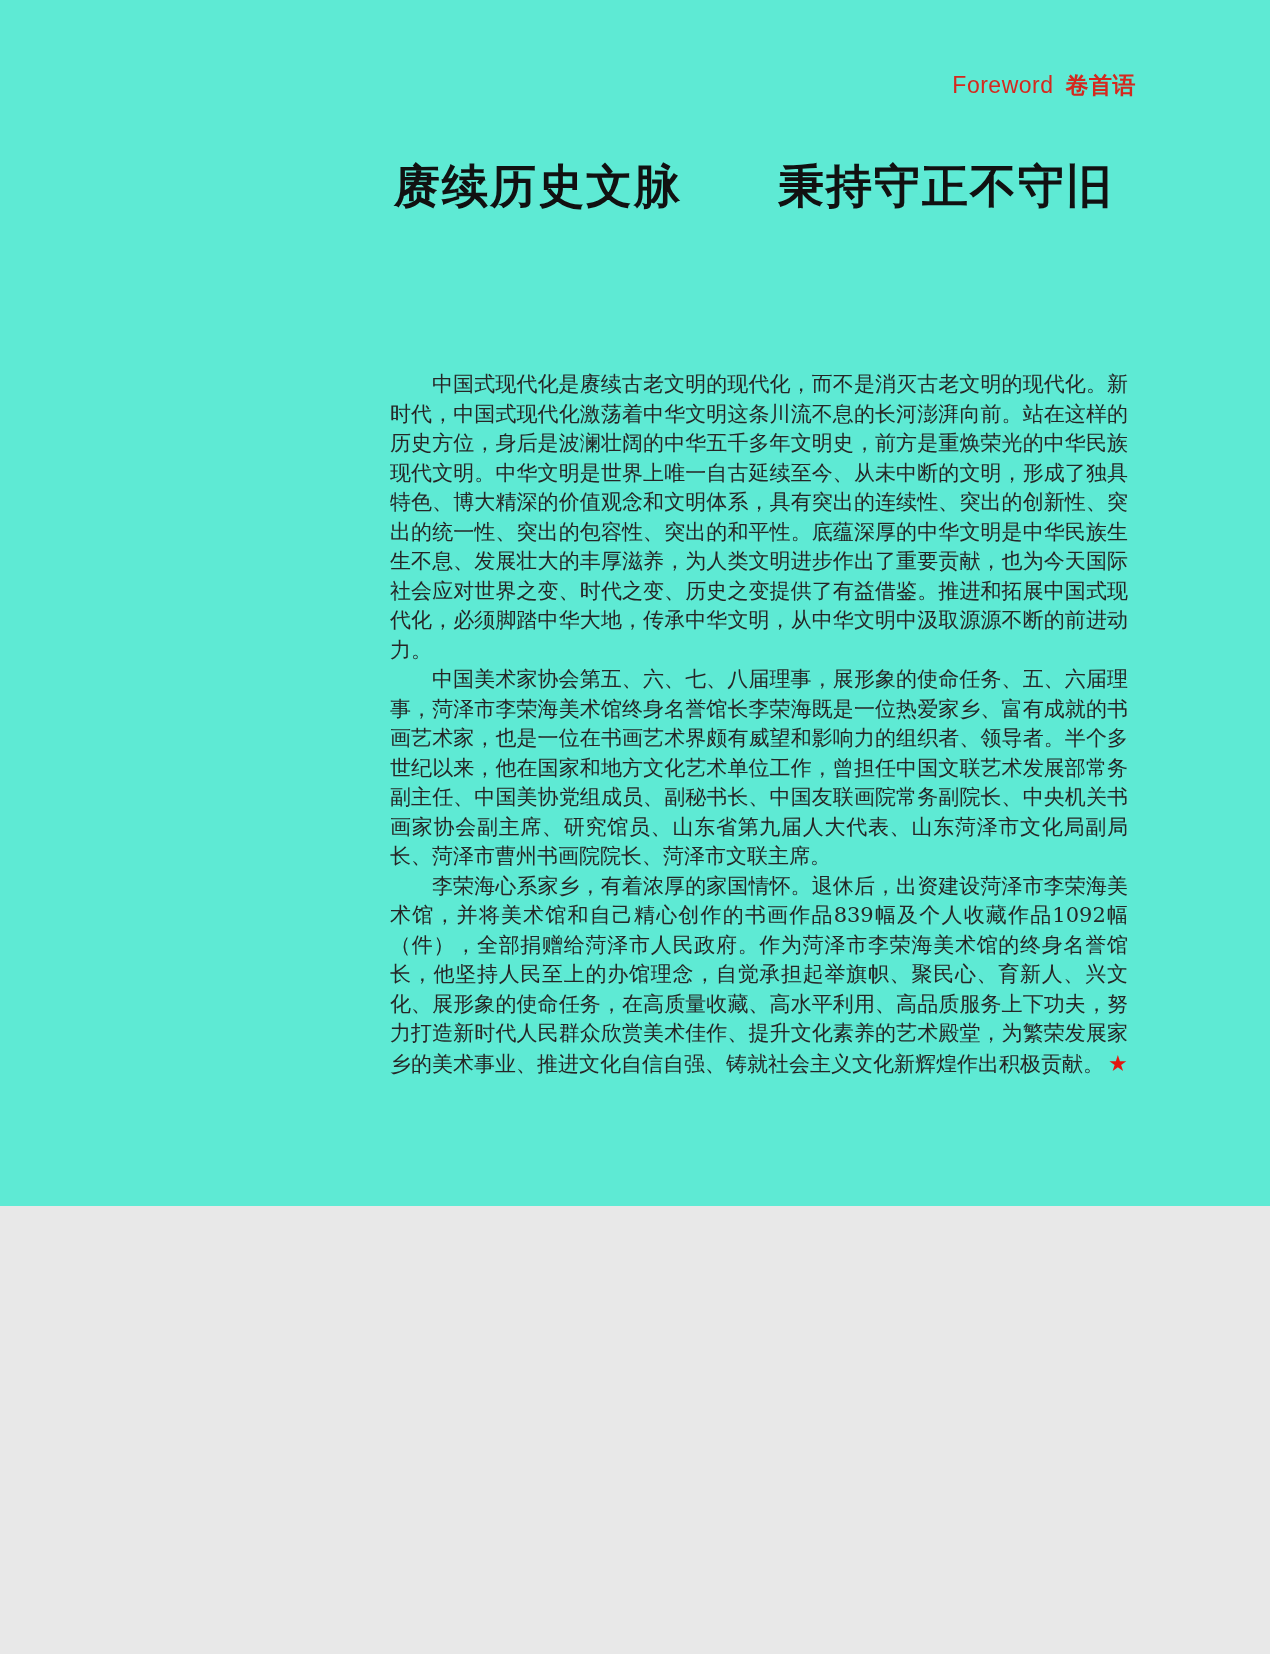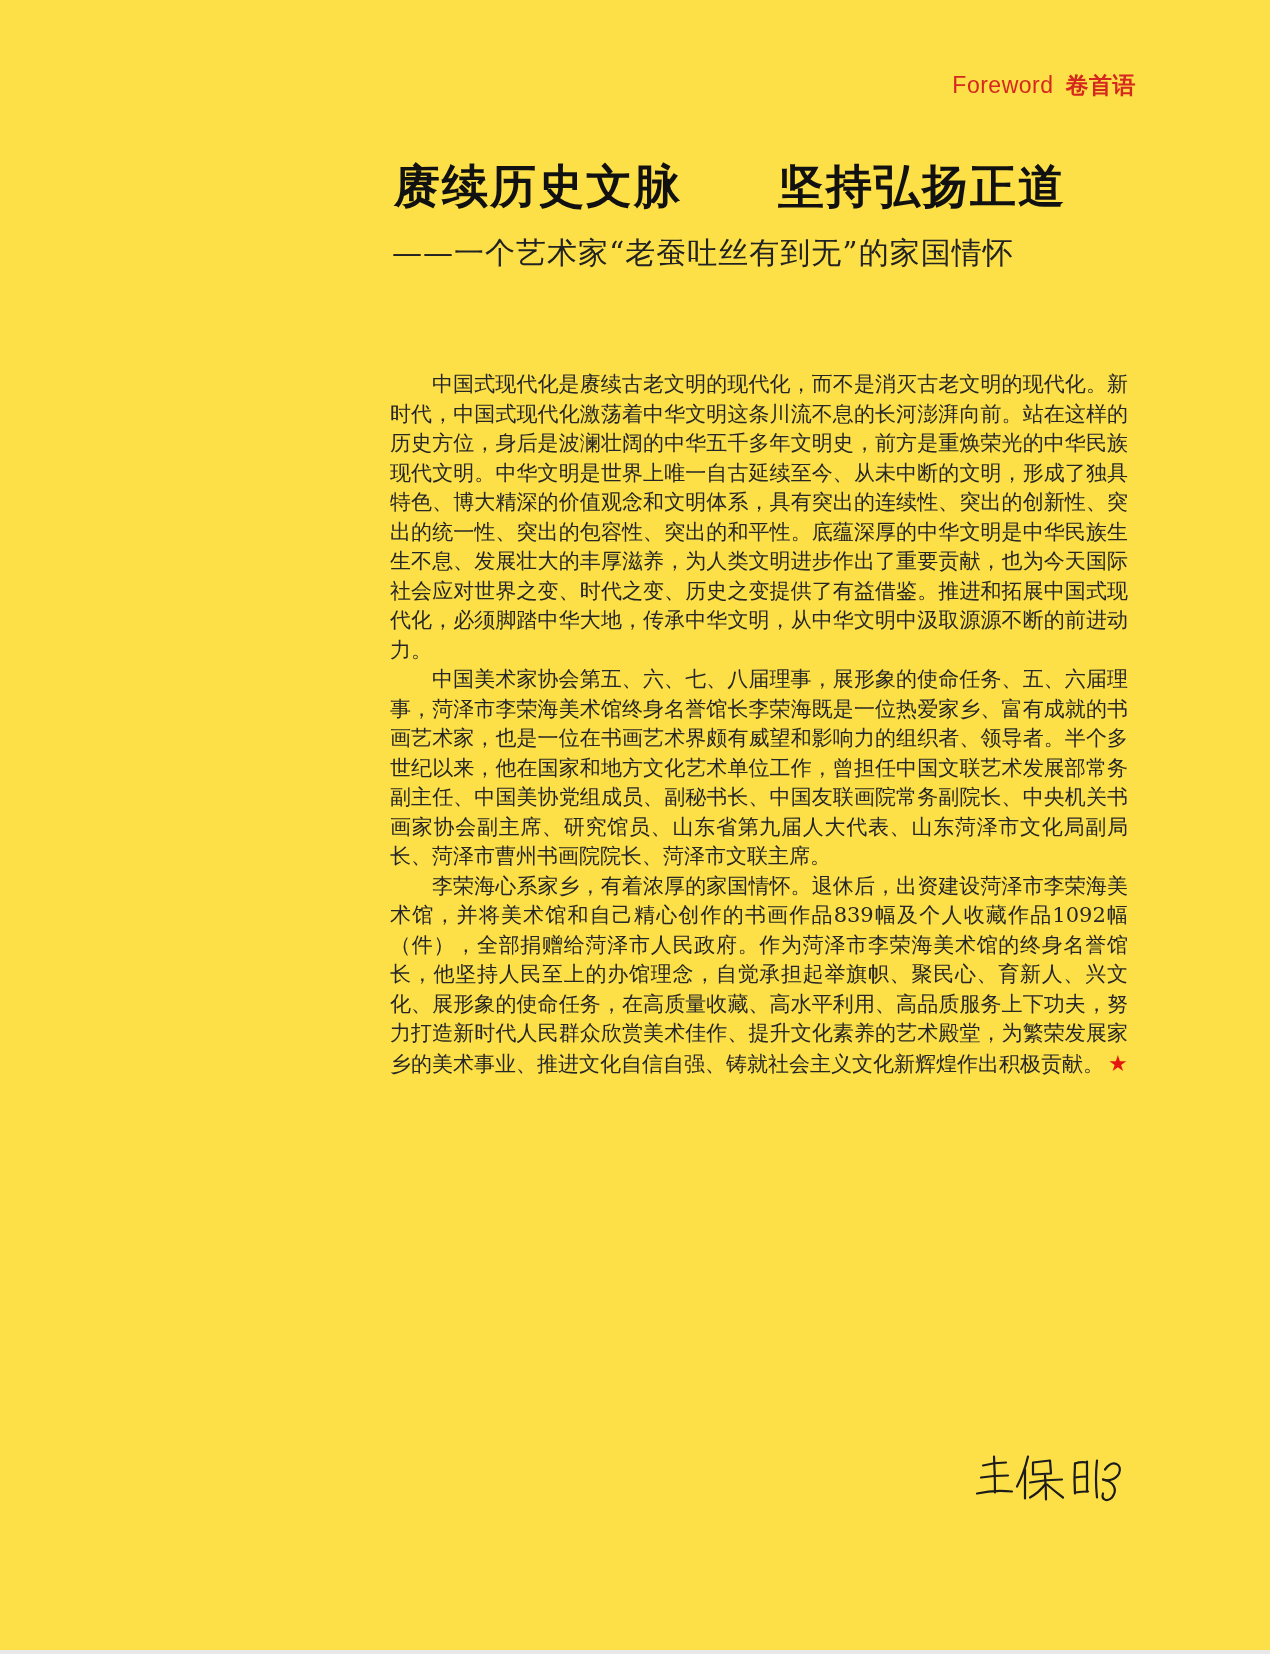--- a/index.html
+++ b/index.html
@@ -1,19 +1,19 @@
 <!DOCTYPE html>
 <html style="--accent-red: #d5281e; --star-red: #e3170f;"><head>
 <meta charset="utf-8">
 <style>
   html,body{margin:0;padding:0;background:#e8e8e8;}
   .page{
     position:relative;
-    width:1270px;height:1650px;
-    background:#fde047;
+    width:1270px;height:1206px;
+    background:#5eead4;
     margin:0 auto;
     overflow:hidden;
     font-family:"DejaVu Serif","Liberation Serif",serif;
     color:#1f1f1f;
   }
   .foreword-label{
     position:absolute;
     top:70px;right:134px;
     font-family:"Liberation Sans","DejaVu Sans",sans-serif;
     font-size:23px;
@@ -73,23 +73,22 @@
     stroke-linejoin:round;
   }
 </style>
 </head>
 <body>
 
 <div class="page">
 
   <div class="foreword-label"><span class="en">Foreword</span><span class="zh">卷首语</span></div>
 
-  <h1 class="article-title" style="margin:0;">赓续历史文脉　　坚持弘扬正道</h1>
+  <h1 class="article-title" style="margin:0;">赓续历史文脉　　秉持守正不守旧</h1>
 
-  <div class="article-subtitle">——一个艺术家“老蚕吐丝有到无”的家国情怀</div>
 
   <div class="article-body">
     <p>中国式现代化是赓续古老文明的现代化，而不是消灭古老文明的现代化。新时代，中国式现代化激荡着中华文明这条川流不息的长河澎湃向前。站在这样的历史方位，身后是波澜壮阔的中华五千多年文明史，前方是重焕荣光的中华民族现代文明。中华文明是世界上唯一自古延续至今、从未中断的文明，形成了独具特色、博大精深的价值观念和文明体系，具有突出的连续性、突出的创新性、突出的统一性、突出的包容性、突出的和平性。底蕴深厚的中华文明是中华民族生生不息、发展壮大的丰厚滋养，为人类文明进步作出了重要贡献，也为今天国际社会应对世界之变、时代之变、历史之变提供了有益借鉴。推进和拓展中国式现代化，必须脚踏中华大地，传承中华文明，从中华文明中汲取源源不断的前进动力。</p>
     <p>中国美术家协会第五、六、七、八届理事，展形象的使命任务、五、六届理事，菏泽市李荣海美术馆终身名誉馆长李荣海既是一位热爱家乡、富有成就的书画艺术家，也是一位在书画艺术界颇有威望和影响力的组织者、领导者。半个多世纪以来，他在国家和地方文化艺术单位工作，曾担任中国文联艺术发展部常务副主任、中国美协党组成员、副秘书长、中国友联画院常务副院长、中央机关书画家协会副主席、研究馆员、山东省第九届人大代表、山东菏泽市文化局副局长、菏泽市曹州书画院院长、菏泽市文联主席。</p>
     <p><span>李荣海心系家乡，有着浓厚的家国情怀。退休后，出资建设菏泽市李荣海美术馆，并将美术馆和自己精心创作的书画作品839幅及个人收藏作品1092幅（件），全部捐赠给菏泽市人民政府。作为菏泽市李荣海美术馆的终身名誉馆长，他坚持人民至上的办馆理念，自觉承担起举旗帜、聚民心、育新人、兴文化、展形象的使命任务，在高质量收藏、高水平利用、高品质服务上下功夫，努力打造新时代人民群众欣赏美术佳作、提升文化素养的艺术殿堂，为繁荣发展家乡的美术事业、推进文化自信自强、铸就社会主义文化新辉煌作出积极贡献。</span><span class="star">★</span></p>
   </div>
 
   <div class="signature" aria-label="handwritten signature">
     <svg viewBox="0 0 150 60">
 

